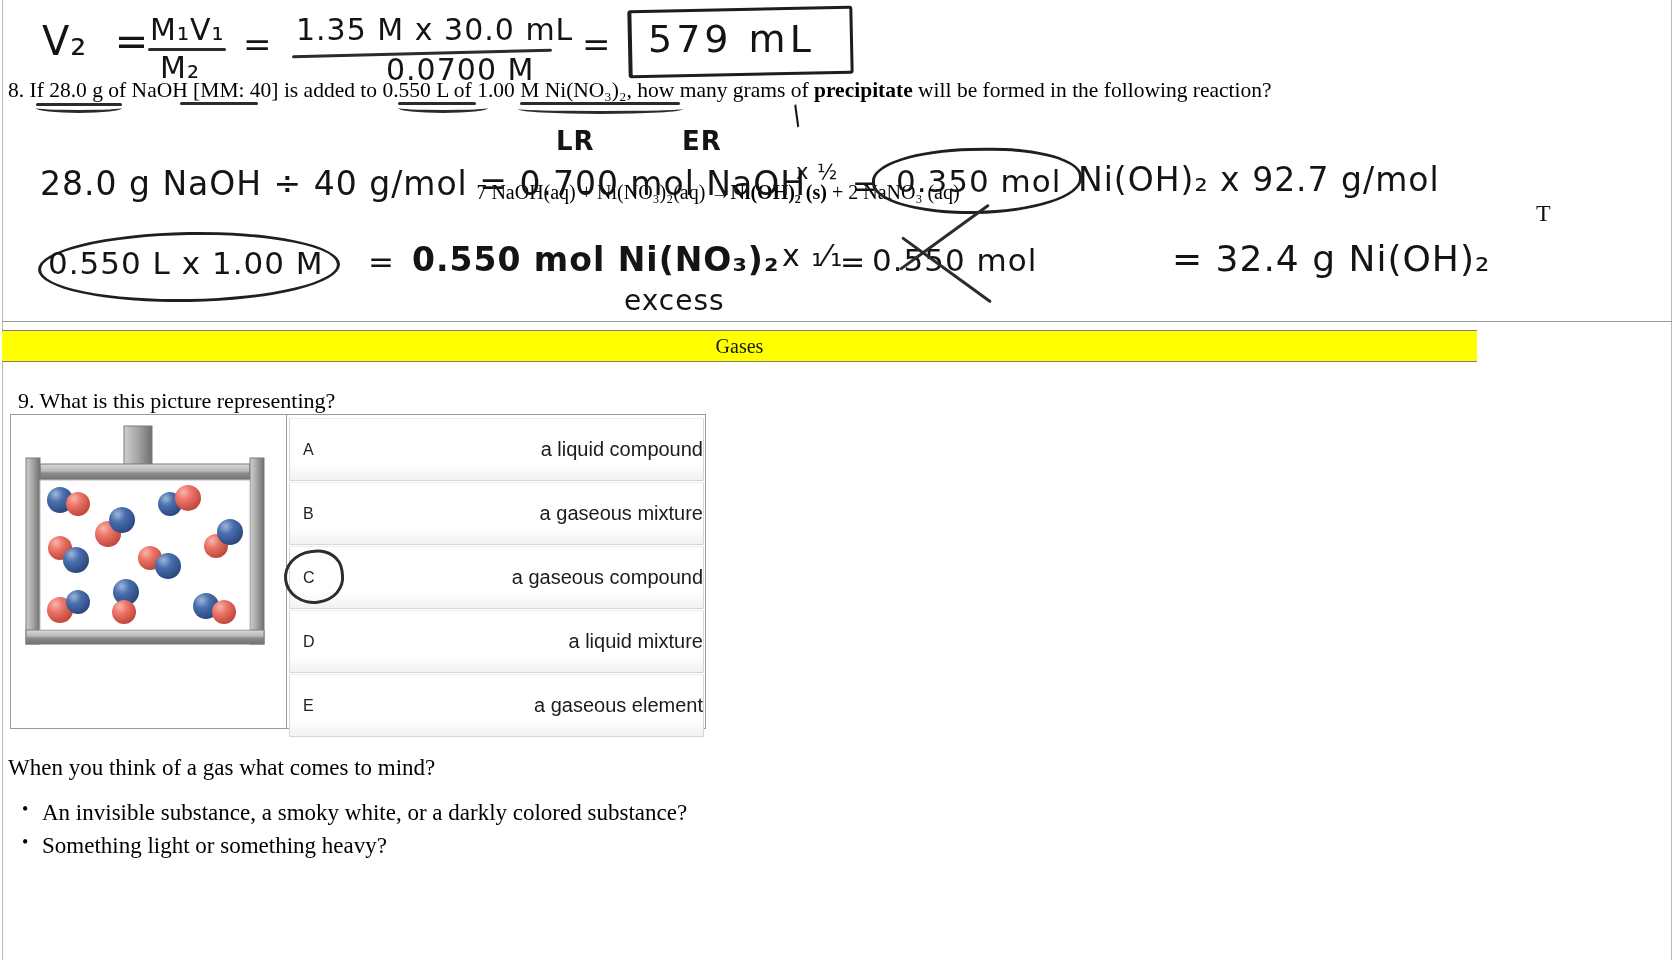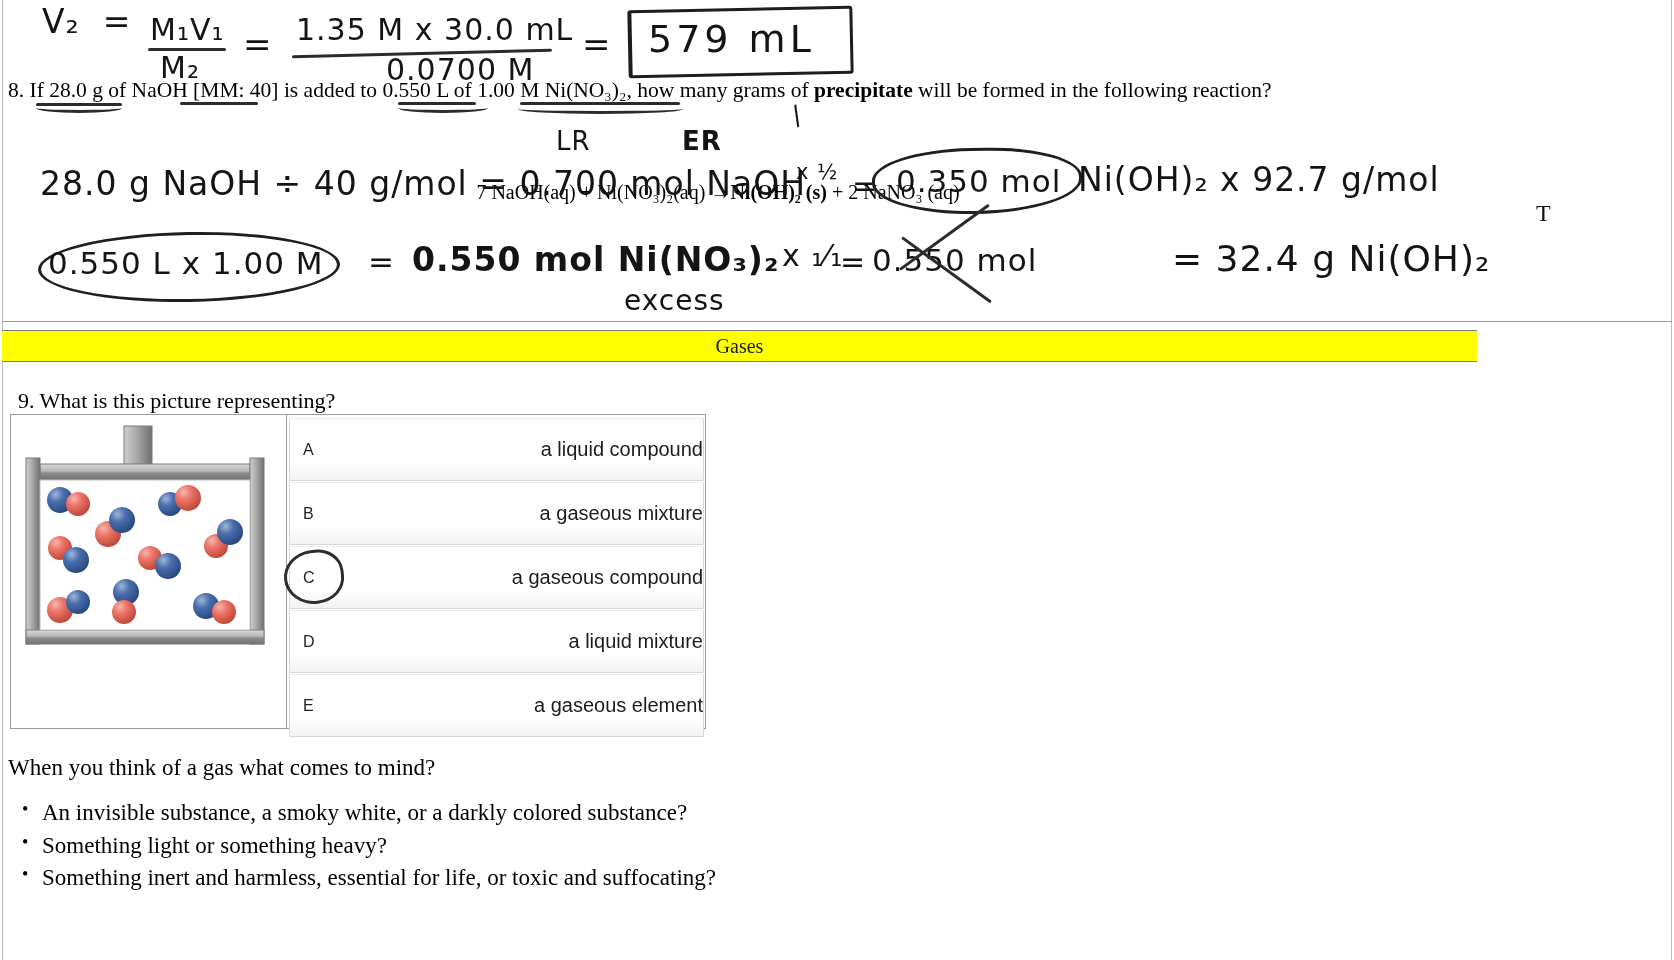--- a/index.html
+++ b/index.html
@@ -104,21 +104,21 @@
 </head>
 <body>
 
 <div class="page">
 
   <div class="edge-rule left"></div>
   <div class="edge-rule right"></div>
 
   <div>
 
-    <div class="hand" style="left:42px;top:2px;font-size:33px;">V₂  =</div>
+    <div class="hand" style="left:42px;top:18px;font-size:40px;">V₂  =</div>
 
     <div class="hand" style="left:150px;top:12px;font-size:30px;">M₁V₁</div>
     <div class="ul" style="left:148px;top:48px;width:78px;"></div>
     <div class="hand" style="left:160px;top:50px;font-size:30px;">M₂</div>
 
     <div class="hand" style="left:243px;top:24px;font-size:34px;">=</div>
 
     <div class="hand" style="left:296px;top:12px;font-size:30px;">1.35 M x 30.0 mL</div>
     <div class="ul" style="left:292px;top:52px;width:260px;transform:rotate(-1.5deg);"></div>
     <div class="hand" style="left:386px;top:52px;font-size:30px;">0.0700 M</div>
@@ -144,21 +144,21 @@
     <div class="squig" style="left:36px;top:103px;width:86px;"></div>
     <div class="ul" style="left:180px;top:102px;width:78px;"></div>
     <div class="ul" style="left:398px;top:102px;width:78px;"></div>
     <div class="squig" style="left:398px;top:103px;width:90px;"></div>
     <div class="ul" style="left:520px;top:102px;width:160px;"></div>
     <div class="squig" style="left:518px;top:104px;width:165px;"></div>
     <div class="hand" style="left:792px;top:100px;font-size:26px;transform:rotate(-25deg);">/</div>
   </div>
 
   <div>
-    <div class="hand" style="left:556px;top:126px;font-size:26px;">LR</div>
+    <div class="hand" style="left:556px;top:126px;font-size:26px;font-weight:bold;">LR</div>
     <div class="hand" style="left:682px;top:126px;font-size:26px;font-weight:bold;">ER</div>
 
     <div class="hand" style="left:40px;top:164px;font-size:33px;">28.0 g NaOH ÷ 40 g/mol = 0.700 mol NaOH</div>
     <div class="hand" style="left:796px;top:160px;font-size:21px;">x ½</div>
     <div class="hand" style="left:852px;top:168px;font-size:30px;">=</div>
 
     <div style="position:absolute;left:872px;top:148px;width:204px;height:60px;
                 border:3px solid #1f1f1f;border-radius:48% 46% 52% 50%;transform:rotate(-1deg);"></div>
     <div class="hand" style="left:896px;top:163px;font-size:31px;">0.350 mol</div>
 
@@ -294,17 +294,16 @@
       <span class="txt">a gaseous element</span>
     </div>
   </div>
   <div class="circle-c"></div>
 
   <div class="prose">
     <p class="lead">When you think of a gas what comes to mind?</p>
     <ul>
       <li>An invisible substance, a smoky white, or a darkly colored substance?</li>
       <li>Something light or something heavy?</li>
-      <li>Something inert and harmless, essential for life, or toxic and suffocating?</li>
     </ul>
   </div>
 
 </div>
 
 </body></html>

